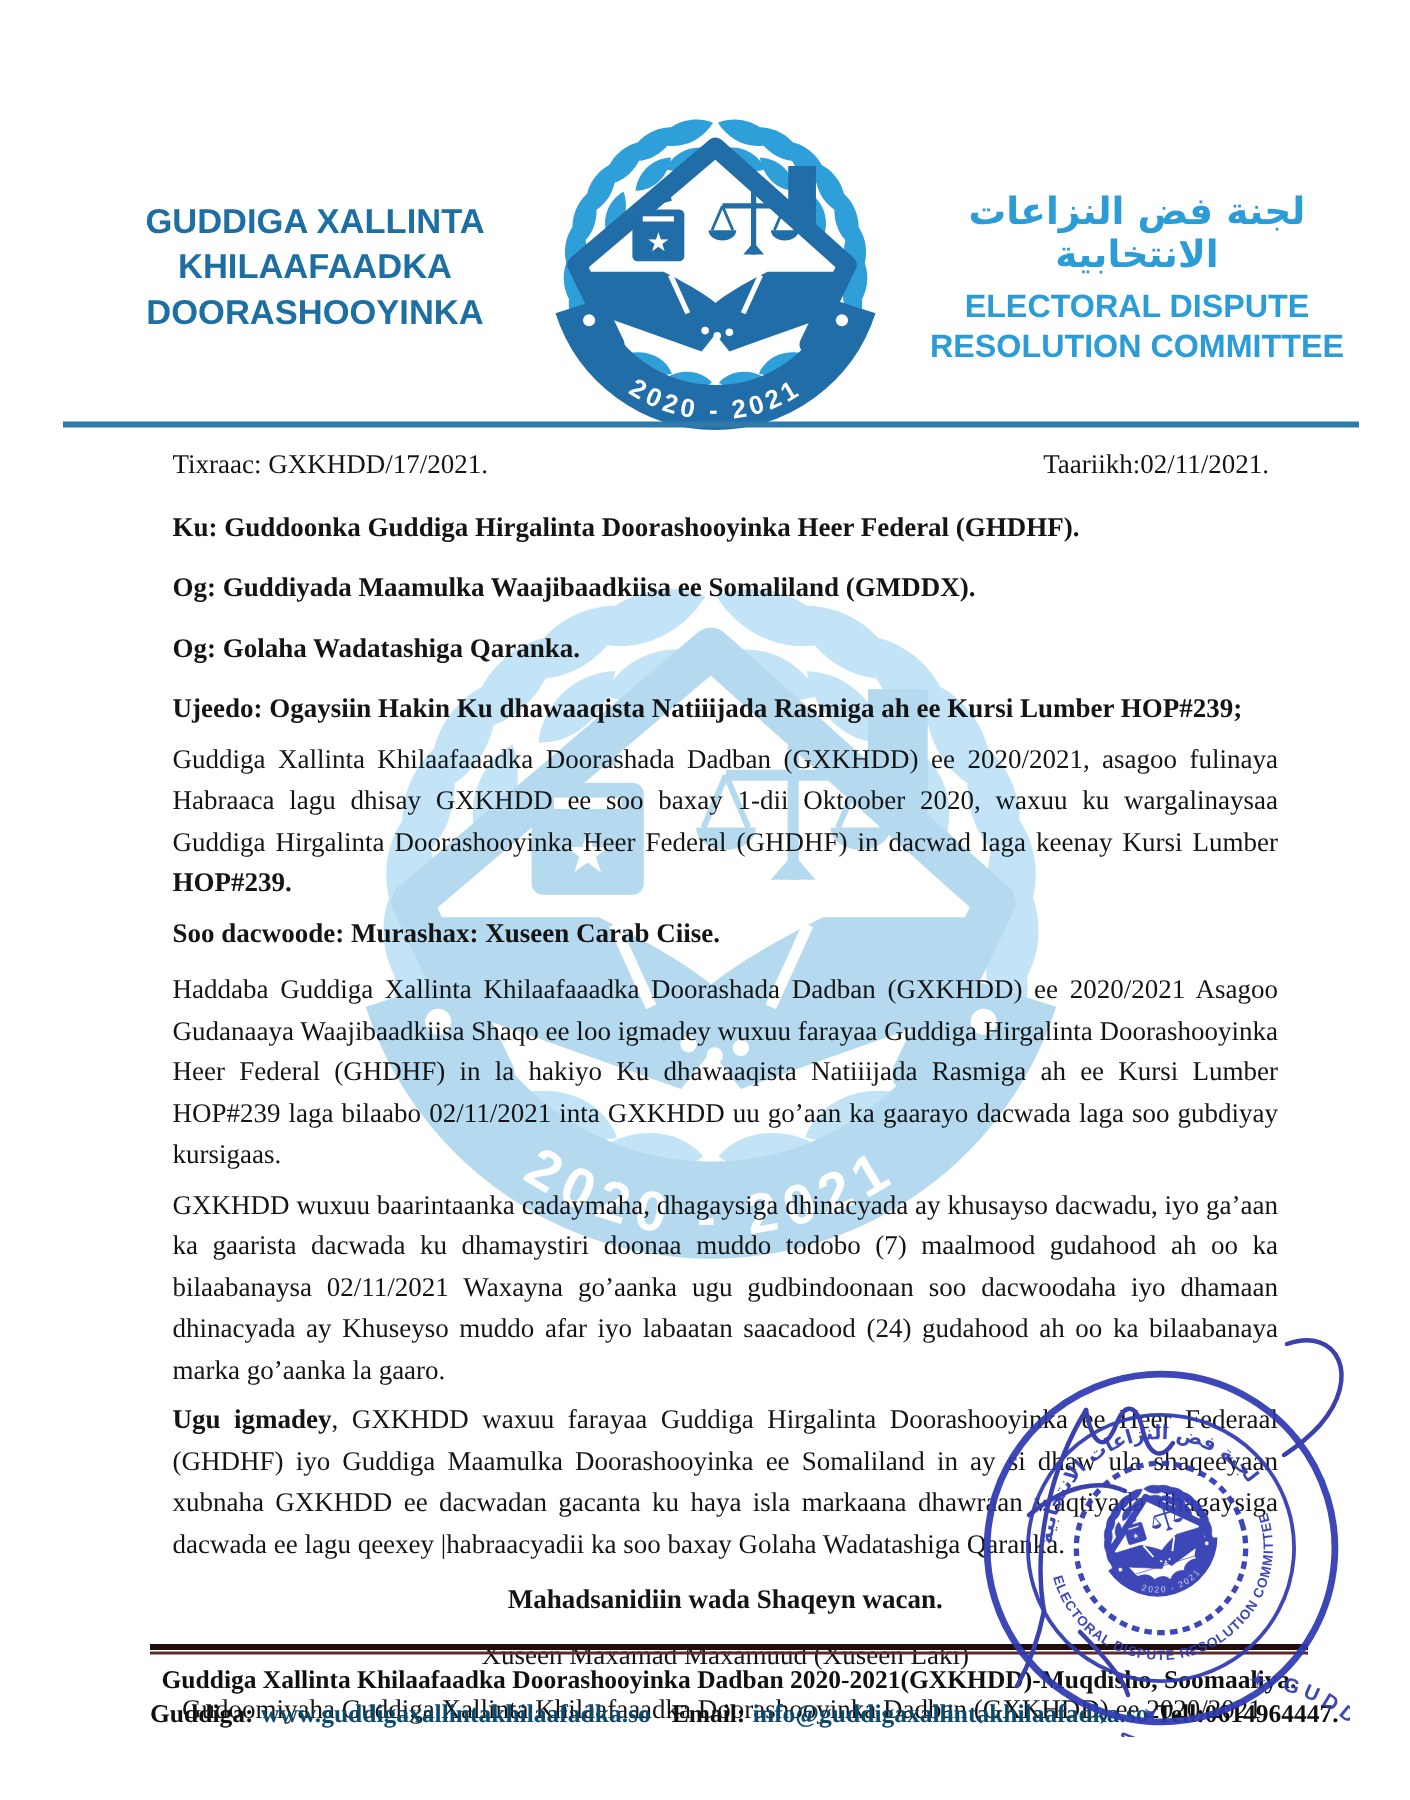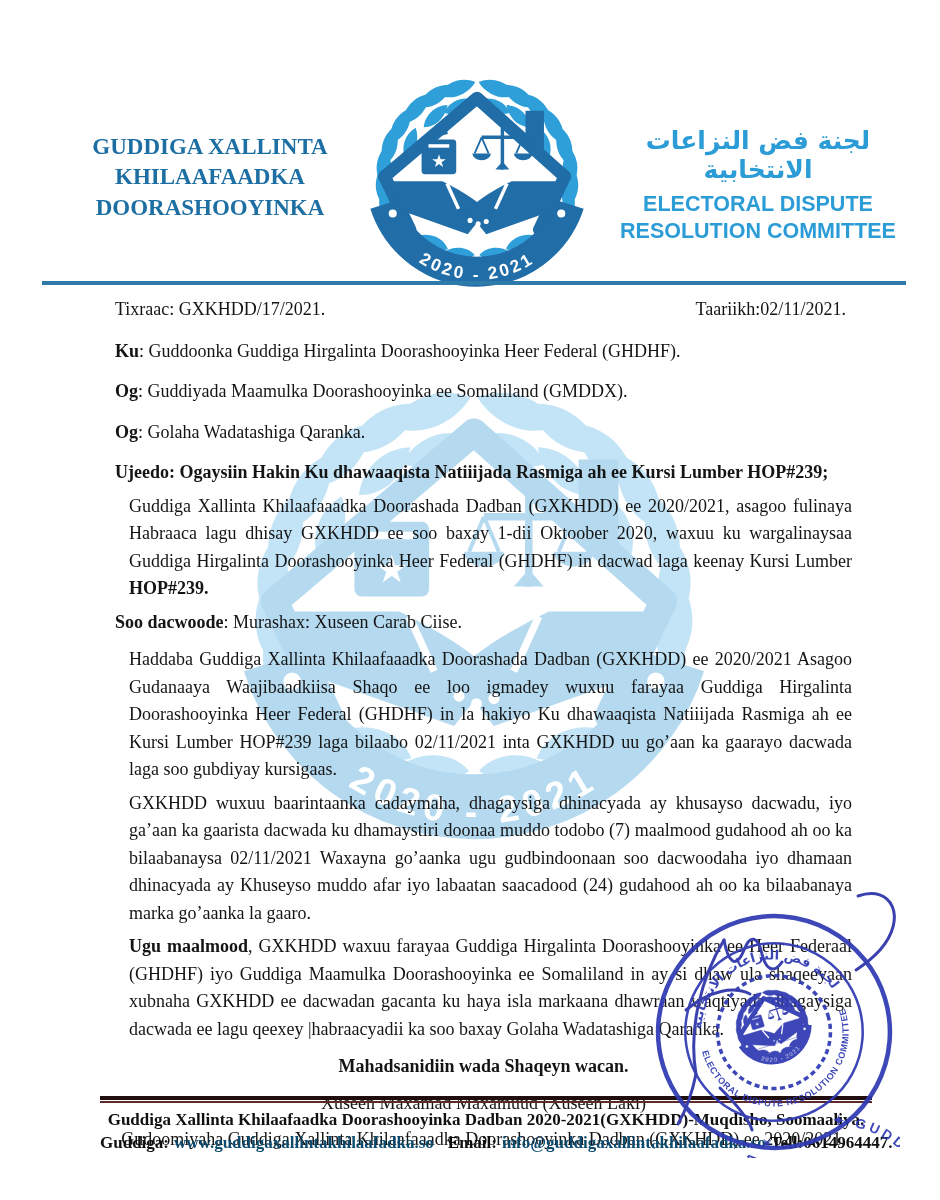--- a/index.html
+++ b/index.html
@@ -1,41 +1,41 @@
 <!DOCTYPE html>
 <html><head>
 <meta charset="utf-8">
 <style>
   html,body{margin:0;padding:0;background:#e8e8e8;}
   .page{position:relative;width:940px;height:1200px;margin:0 auto;background:#ffffff;
         font-family:"Liberation Serif",serif;overflow:hidden;}
 
   
   .org-somali{position:absolute;left:76px;top:132px;width:268px;text-align:center;
-    font-family:Liberation Serif, serif;font-weight:bold;font-size:23px;
+    font-family:Liberation Sans, sans-serif;font-weight:bold;font-size:23px;
     line-height:1.32;color:#1d6fa3;z-index:2;}
   .logo-main{position:absolute;left:350px;top:70px;width:254px;height:220px;z-index:2;
     --wreath:#2f9fd9;--house:#206da8;}
   .org-right{position:absolute;left:596px;top:126px;width:324px;text-align:center;
     color:#2b9cd6;z-index:2;}
   .org-arabic{font-family:"DejaVu Sans",sans-serif;font-weight:bold;font-size:25px;margin:0 0 7px 0;}
   .org-english{font-family:"Liberation Sans",sans-serif;font-weight:bold;font-size:21.5px;line-height:1.27;margin:0;}
   .header-rule{position:absolute;left:42px;top:281px;width:864px;height:4px;background:#2e7bab;z-index:2;}
 
   
   .watermark{position:absolute;left:200px;top:372px;width:548px;height:474px;z-index:0;
     --wreath:#c3e4f7;--house:#b5daf0;}
 
   
   .body-text{position:absolute;left:115px;top:296px;width:737px;font-size:18px;
     line-height:27.5px;color:#141414;z-index:2;}
   .meta-row{display:flex;justify-content:space-between;padding-right:6px;margin:0 0 14px 0;}
-  .addr{margin:0 0 13px 0;}
+  .addr{margin:0 0 13px 0;font-weight:bold;}
   .subject{font-weight:bold;margin:0 0 6px 0;white-space:nowrap;font-family:Liberation Serif, serif;}
-  .para{text-align:justify;margin:0 0 6px 14px;}
+  .para{text-align:justify;margin:0 0 6px 0;}
   .mb10{margin-bottom:10px;}
   .center{text-align:center;font-family:Liberation Serif, serif;}
   .bold{font-weight:bold;}
   .thanks{margin:10px 0 9px 0;}
   .name{margin:0 0 9px 0;}
   .title-line{text-align:center;white-space:nowrap;margin:0;}
 
   
   .stamp{position:absolute;left:648px;top:906px;width:252px;height:252px;z-index:4;opacity:.93;
     --wreath:#2f3ab2;--house:#2f3ab2;}
@@ -162,32 +162,32 @@
   </div>
   <div class="header-rule"></div>
 
   <main class="body-text">
     <div class="meta-row">
       <span>Tixraac: GXKHDD/17/2021.</span>
       <span>Taariikh:02/11/2021.</span>
     </div>
 
     <p class="addr"><b>Ku</b><span>: Guddoonka Guddiga Hirgalinta Doorashooyinka Heer Federal (GHDHF).</span></p>
-    <p class="addr"><b>Og</b><span>: Guddiyada Maamulka Doorashooyinka ee Somaliland (GMDDX).</span></p>
+    <p class="addr"><b>Og</b><span>: Guddiyada Maamulka Waajibaadkiisa ee Somaliland (GMDDX).</span></p>
     <p class="addr"><b>Og</b><span>: Golaha Wadatashiga Qaranka.</span></p>
 
     <p class="subject">Ujeedo: Ogaysiin Hakin Ku dhawaaqista Natiiijada Rasmiga ah ee Kursi Lumber HOP#239;</p>
 
     <p class="para"><span>Guddiga Xallinta Khilaafaaadka Doorashada Dadban (GXKHDD) ee 2020/2021, asagoo fulinaya Habraaca lagu dhisay GXKHDD ee soo baxay 1-dii Oktoober 2020, waxuu ku wargalinaysaa Guddiga Hirgalinta Doorashooyinka Heer Federal (GHDHF) in dacwad laga keenay Kursi Lumber </span><b>HOP#239.</b></p>
 
     <p class="addr" style="margin-bottom:10px"><b>Soo dacwoode</b><span>: Murashax: Xuseen Carab Ciise.</span></p>
 
     <p class="para">Haddaba Guddiga Xallinta Khilaafaaadka Doorashada Dadban (GXKHDD) ee 2020/2021 Asagoo Gudanaaya Waajibaadkiisa Shaqo ee loo igmadey wuxuu farayaa Guddiga Hirgalinta Doorashooyinka Heer Federal (GHDHF) in la hakiyo Ku dhawaaqista Natiiijada Rasmiga ah ee Kursi Lumber HOP#239 laga bilaabo 02/11/2021 inta GXKHDD uu go’aan ka gaarayo dacwada laga soo gubdiyay kursigaas.</p>
     <p class="para">GXKHDD wuxuu baarintaanka cadaymaha, dhagaysiga dhinacyada ay khusayso dacwadu, iyo ga’aan ka gaarista dacwada ku dhamaystiri doonaa muddo todobo (7) maalmood gudahood ah oo ka bilaabanaysa 02/11/2021 Waxayna go’aanka ugu gudbindoonaan soo dacwoodaha iyo dhamaan dhinacyada ay Khuseyso muddo afar iyo labaatan saacadood (24) gudahood ah oo ka bilaabanaya marka go’aanka la gaaro.</p>
-    <p class="para mb10"><b>Ugu maalmood</b><span>, GXKHDD waxuu farayaa Guddiga Hirgalinta Doorashooyinka ee Heer Federaal (GHDHF) iyo Guddiga Maamulka Doorashooyinka ee Somaliland in ay si dhaw ula shaqeeyaan xubnaha GXKHDD ee dacwadan gacanta ku haya isla markaana dhawraan waqtiyada dhagaysiga dacwada ee lagu qeexey |habraacyadii ka soo baxay Golaha Wadatashiga Qaranka.</span></p>
+    <p class="para mb10"><b>Ugu igmadey</b><span>, GXKHDD waxuu farayaa Guddiga Hirgalinta Doorashooyinka ee Heer Federaal (GHDHF) iyo Guddiga Maamulka Doorashooyinka ee Somaliland in ay si dhaw ula shaqeeyaan xubnaha GXKHDD ee dacwadan gacanta ku haya isla markaana dhawraan waqtiyada dhagaysiga dacwada ee lagu qeexey |habraacyadii ka soo baxay Golaha Wadatashiga Qaranka.</span></p>
 
     <p class="center bold thanks">Mahadsanidiin wada Shaqeyn wacan.</p>
     <p class="center name">Xuseen Maxamad Maxamuud (Xuseen Laki)</p>
     <p class="title-line">Gudoomiyaha Guddiga Xallinta Khilaafaaadka Doorashooyinka Dadban (GXKHDD) ee 2020/2021.</p>
   </main>
 
   <svg class="stamp" viewBox="0 0 250 250">
     <g transform="rotate(-17 125 125)" fill="none" style="stroke:var(--house)">
       <circle cx="125" cy="125" r="115" stroke-width="4.5"></circle>
       <circle cx="125" cy="125" r="88" stroke-width="2.5"></circle>

